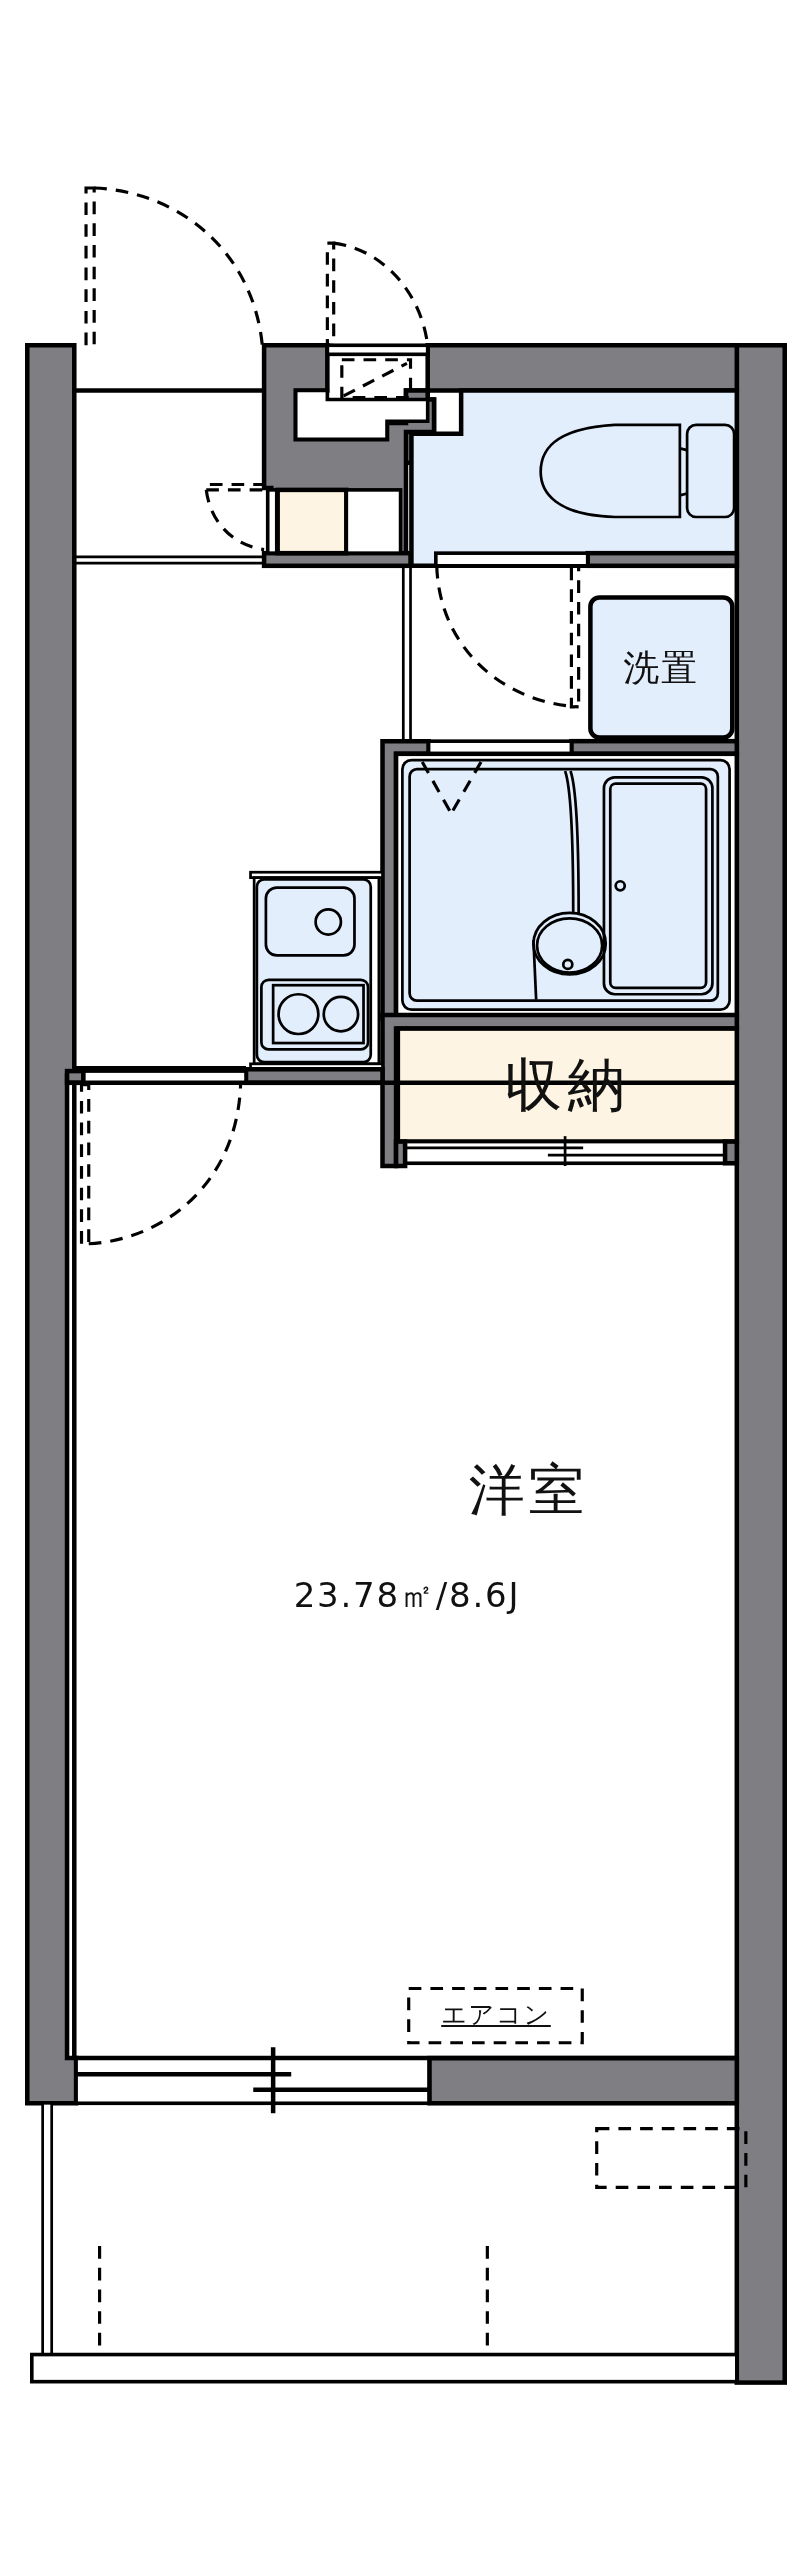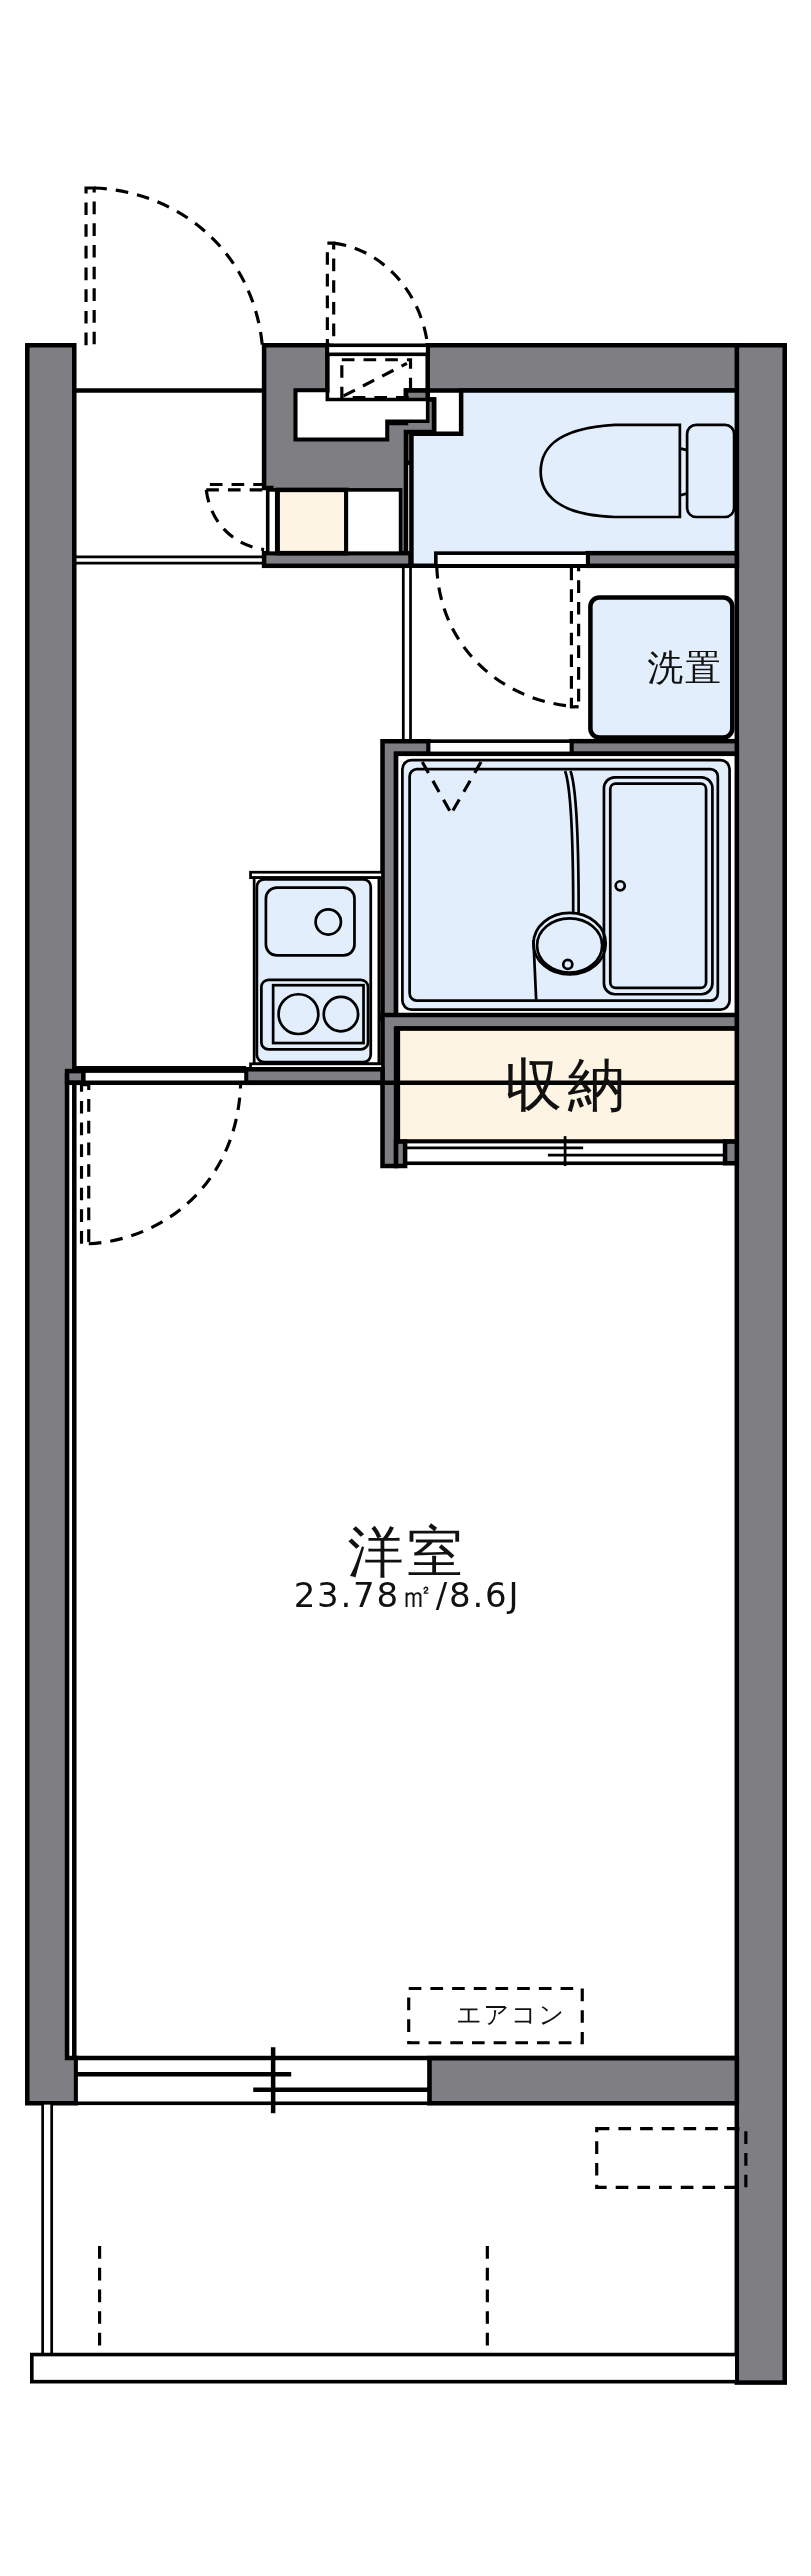--- a/index.html
+++ b/index.html
@@ -159,21 +159,21 @@
 
   <g>
     <rect fill="#fff" stroke="#000" stroke-width="3" x="47" y="2327" width="10" height="287"></rect>
     <rect fill="#fff" stroke="#000" stroke-width="4" x="35" y="2605" width="780" height="30"></rect>
     <line class="dash" x1="110" y1="2485" x2="110" y2="2595" stroke-width="5" stroke-dasharray="10 4"></line>
     <line class="dash" x1="539" y1="2485" x2="539" y2="2595" stroke-width="5" stroke-dasharray="10 4"></line>
     <rect class="dash" x="660" y="2355" width="165" height="65"></rect>
   </g>
 </svg>
 
-<div class="lbl washer-name" style="left:614px; top:644px; width:142px;">洗置</div>
+<div class="lbl washer-name" style="left:590px; top:644px; width:142px;">洗置</div>
 
 <div class="lbl storage-name" style="left:398px; top:1047px; width:339px;">収納</div>
 
-<div class="lbl room-name" style="left:226px; top:1515px; width:362px;">洋室</div>
+<div class="lbl room-name" style="left:226px; top:1453px; width:362px;text-align:right;">洋室</div>
 <div class="lbl room-area" style="left:181px; top:1573px; width:452px;">23.78㎡/8.6J</div>
 
-<div class="lbl ac-name" style="left:424px; top:1998px; width:174px;">エアコン</div>
+<div class="lbl ac-name" style="left:409px; top:1998px; width:174px;text-decoration:underline;">エアコン</div>
 
 
 </body></html>

